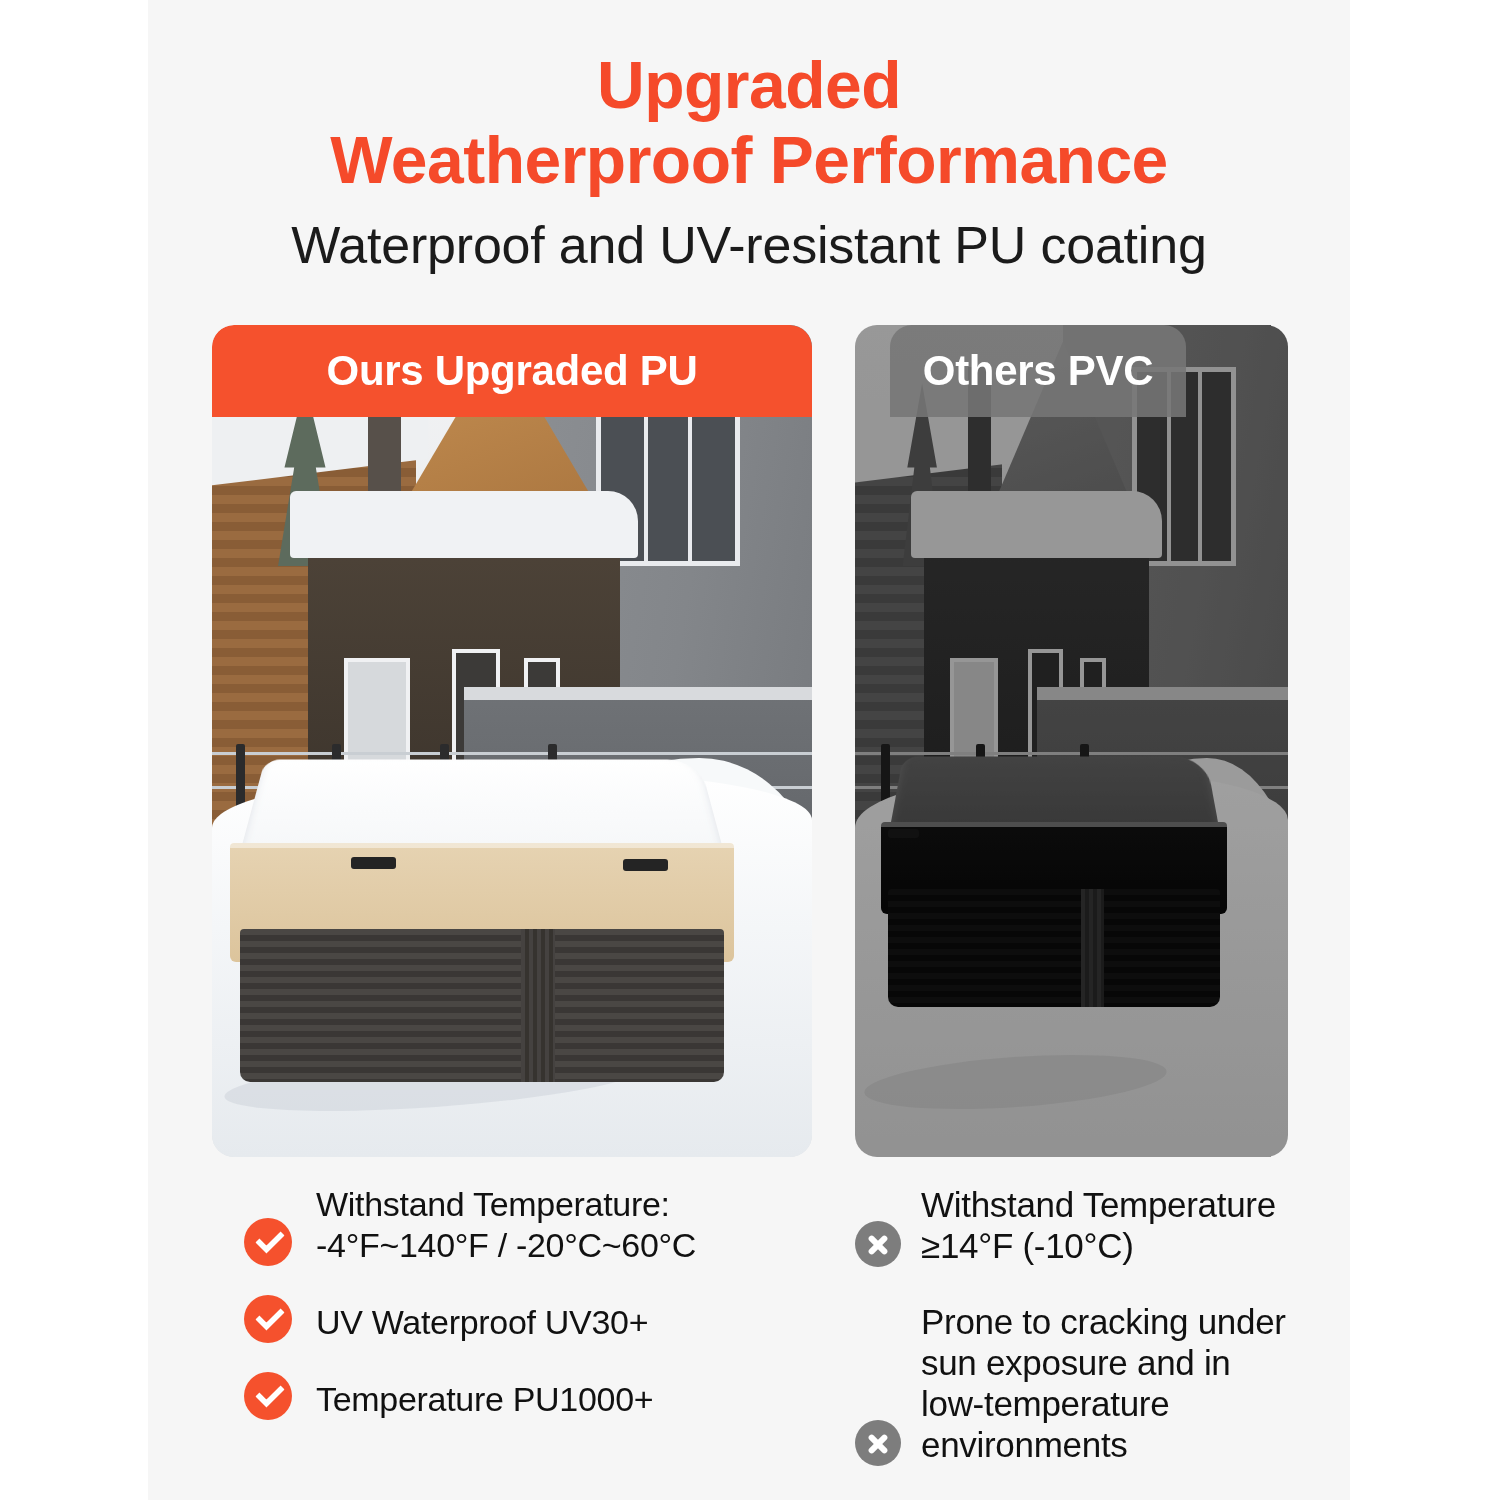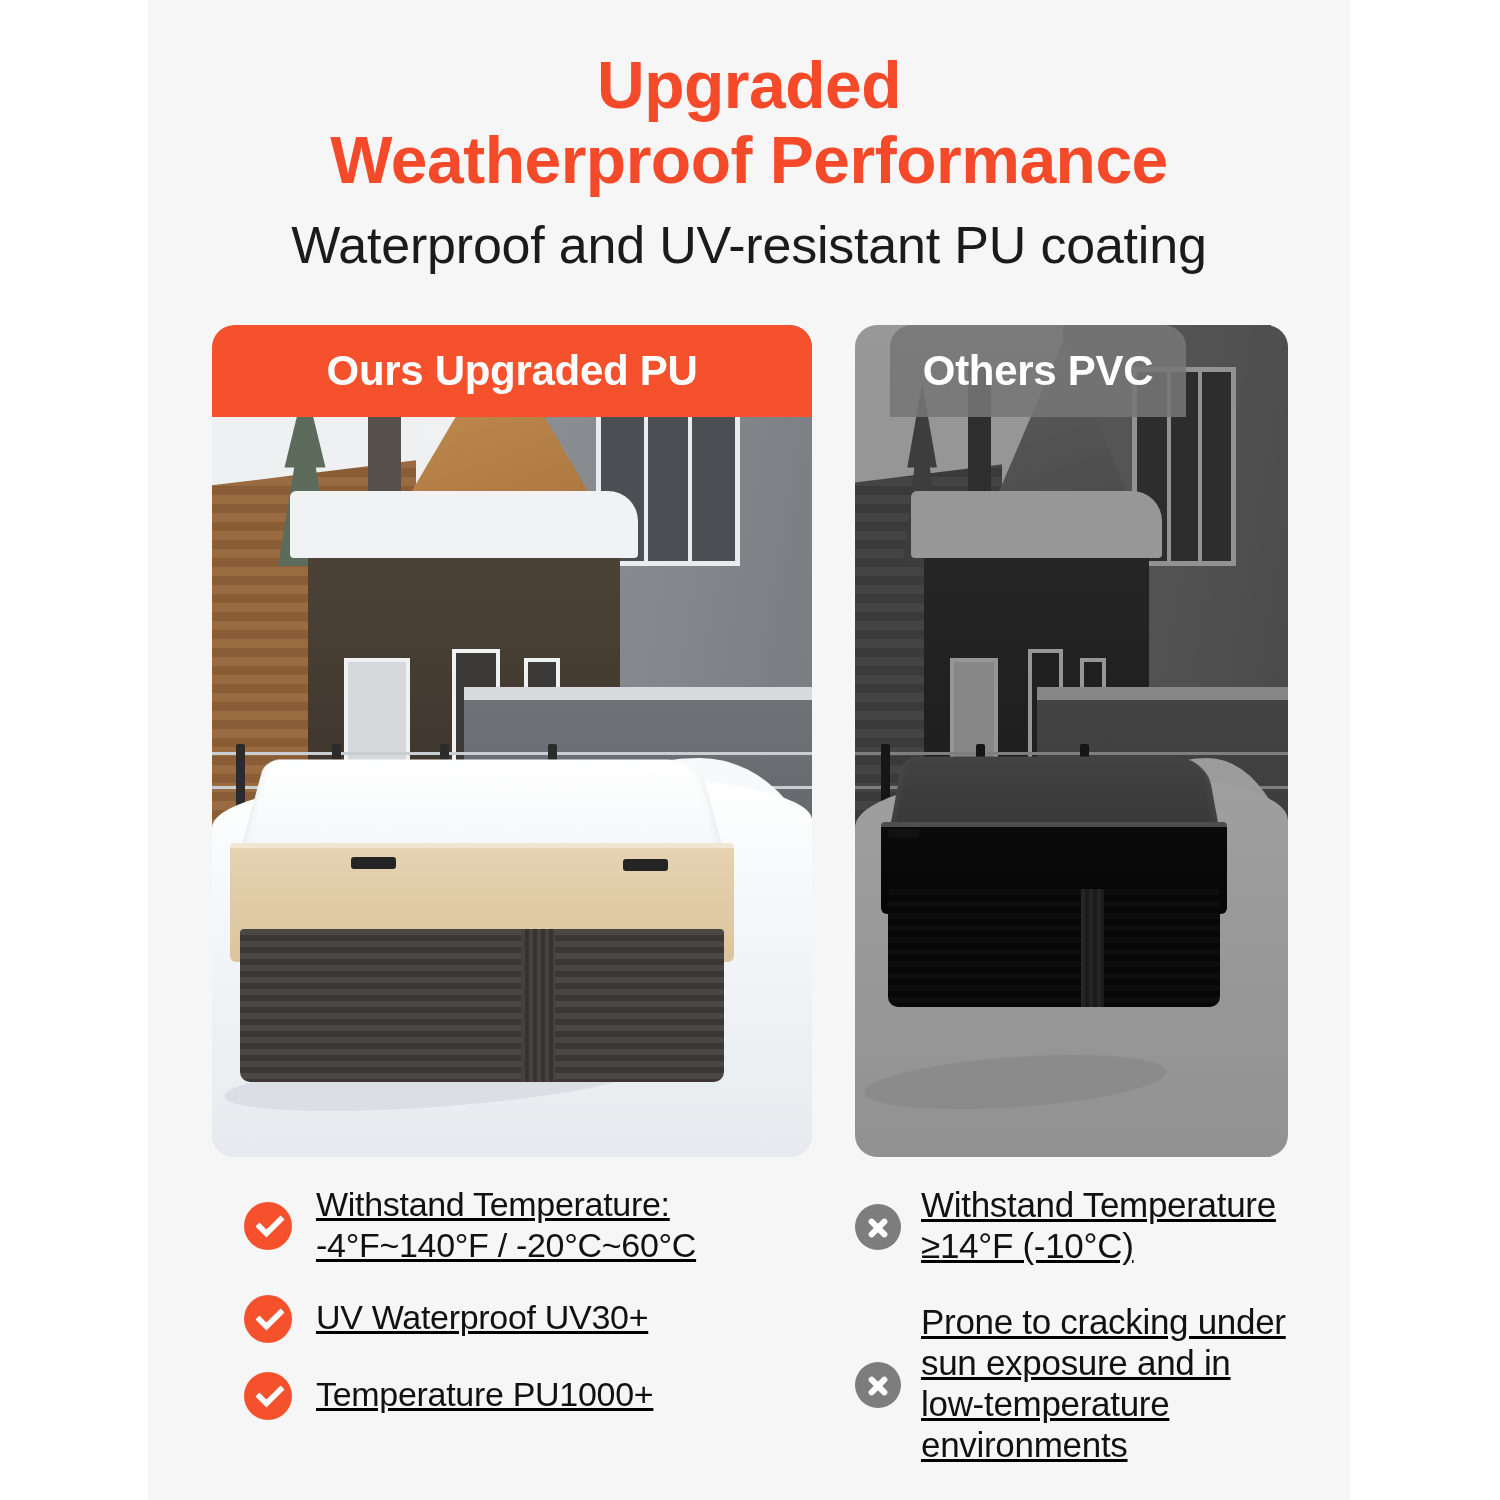--- a/index.html
+++ b/index.html
@@ -258,23 +258,22 @@
     top: 1184px;
     width: 1202px;
     height: 300px;
   }
   .feature-col { position: absolute; top: 0; }
   .feature-col.ours   { left: 96px;  width: 560px; }
   .feature-col.others { left: 707px; width: 450px; }
 
   .feature-row {
     display: flex;
-    align-items: center;
+    align-items: flex-end;
     margin-bottom: 26px;
-    text-decoration: underline;
   }
   .feature-col.others .feature-row { margin-bottom: 34px; }
 
   .badge {
     flex: 0 0 auto;
     width: 48px; height: 48px;
     border-radius: 50%;
     position: relative;
     margin-right: 24px;
     margin-top: 3px;

